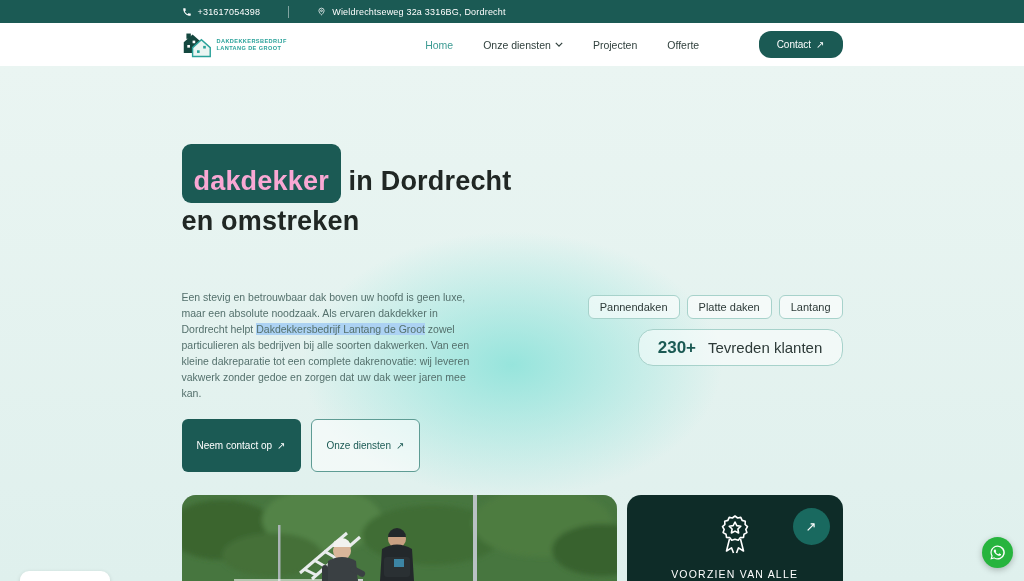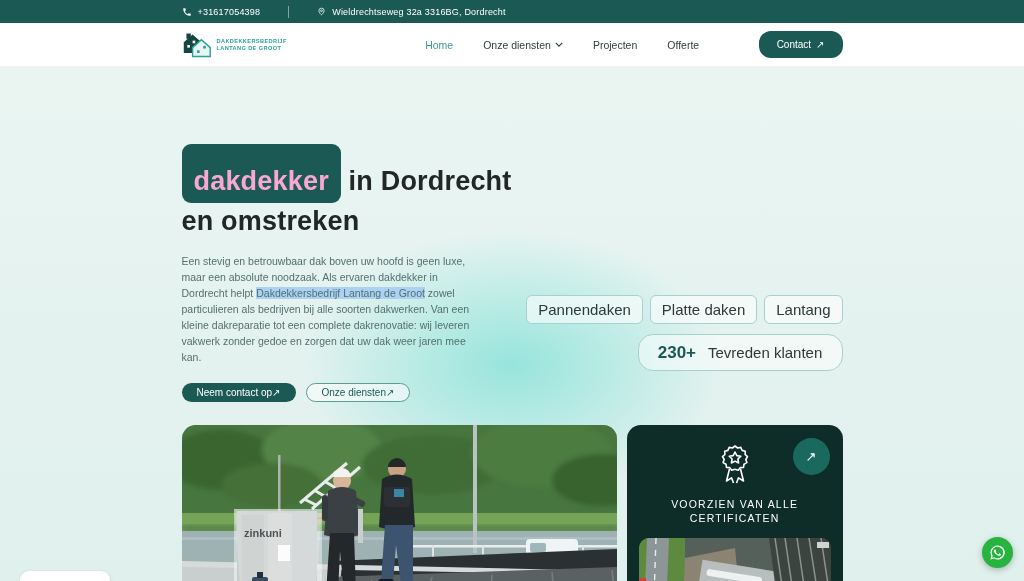--- a/index.html
+++ b/index.html
@@ -30,31 +30,31 @@
   }
   .hero-inner { width:661px; margin:0 auto; padding-top:26px; }
 
   .badge { display:inline-flex; align-items:center; gap:7px; padding:0 12px 9px 2px; border-bottom:2px solid #6FB5AD; }
   .badge span { font-size:10px; color:#22332f; }
 
   h1 { margin-top:15px; font-size:27px; line-height:37px; color:#202724; letter-spacing:.2px; font-weight:bold; }
   .title-box { display:inline-block; background:#1B5A54; color:#f9a8d4; padding:19px 12px 3px; border-radius:9px; }
 
   .hero-row { display:flex; justify-content:space-between; margin-top:13px; }
-  .hero-left { width:300px; }
+  .hero-left { width:300px;margin-top:36px; }
   .hero-left p { font-size:10.5px; line-height:16px; color:#54706C; }
   .txt-selected { background:#ACD2F3; }
   .btn-row { display:flex; gap:10px; margin-top:18px; }
-  .btn { font-size:10px; padding:3px 15px; border-radius:14px; cursor:pointer; display:flex; align-items:center; }
+  .btn { font-size:10px; padding:20px 15px; border-radius:6px; cursor:pointer; display:flex; align-items:center; gap:5px; }
   .btn-primary { background:#1B5A54; color:#fff; border:none; }
   .btn-secondary { background:rgba(255,255,255,.55); color:#1B5A54; border:1px solid #5E9C94; }
 
   .hero-right { width:205px; padding-top:42px; }
   .tag-row { display:flex; gap:7px; justify-content:flex-end; }
-  .tag { font-size:15px; color:#2d3a38; background:rgba(255,255,255,.6); border:1px solid #A7D2CB; border-radius:6px; padding:5px 11px; white-space:nowrap; cursor:default; }
+  .tag { font-size:11px; color:#2d3a38; background:rgba(255,255,255,.6); border:1px solid #A7D2CB; border-radius:6px; padding:5px 11px; white-space:nowrap; cursor:default; }
   .stats-box { margin-top:10px; height:37px; border:1px solid #A7D2CB; background:rgba(255,255,255,.5); border-radius:15px; display:flex; align-items:center; justify-content:center; gap:12px; }
   .stats-value { font-size:17px; font-weight:bold; color:#1B5A54; }
   .stats-label { font-size:15px; color:#2d3a38; }
 
   
   .cards-row { display:flex; gap:10px; margin-top:23px; }
   .photo-card { width:436px; height:230px; border-radius:14px; overflow:hidden; background:#9fb3ae; }
   .cert-card { position:relative; width:216px; height:230px; border-radius:14px; background:#0E2C28; padding-top:14px; overflow:hidden; }
   .cert-circle-btn { position:absolute; top:13px; right:13px; width:37px; height:37px; border-radius:50%; background:#19695F; border:none; color:#fff; font-size:13px; cursor:pointer; display:flex; align-items:center; justify-content:center; }
   .cert-icon-wrap { display:flex; justify-content:center; margin-top:4px; }

